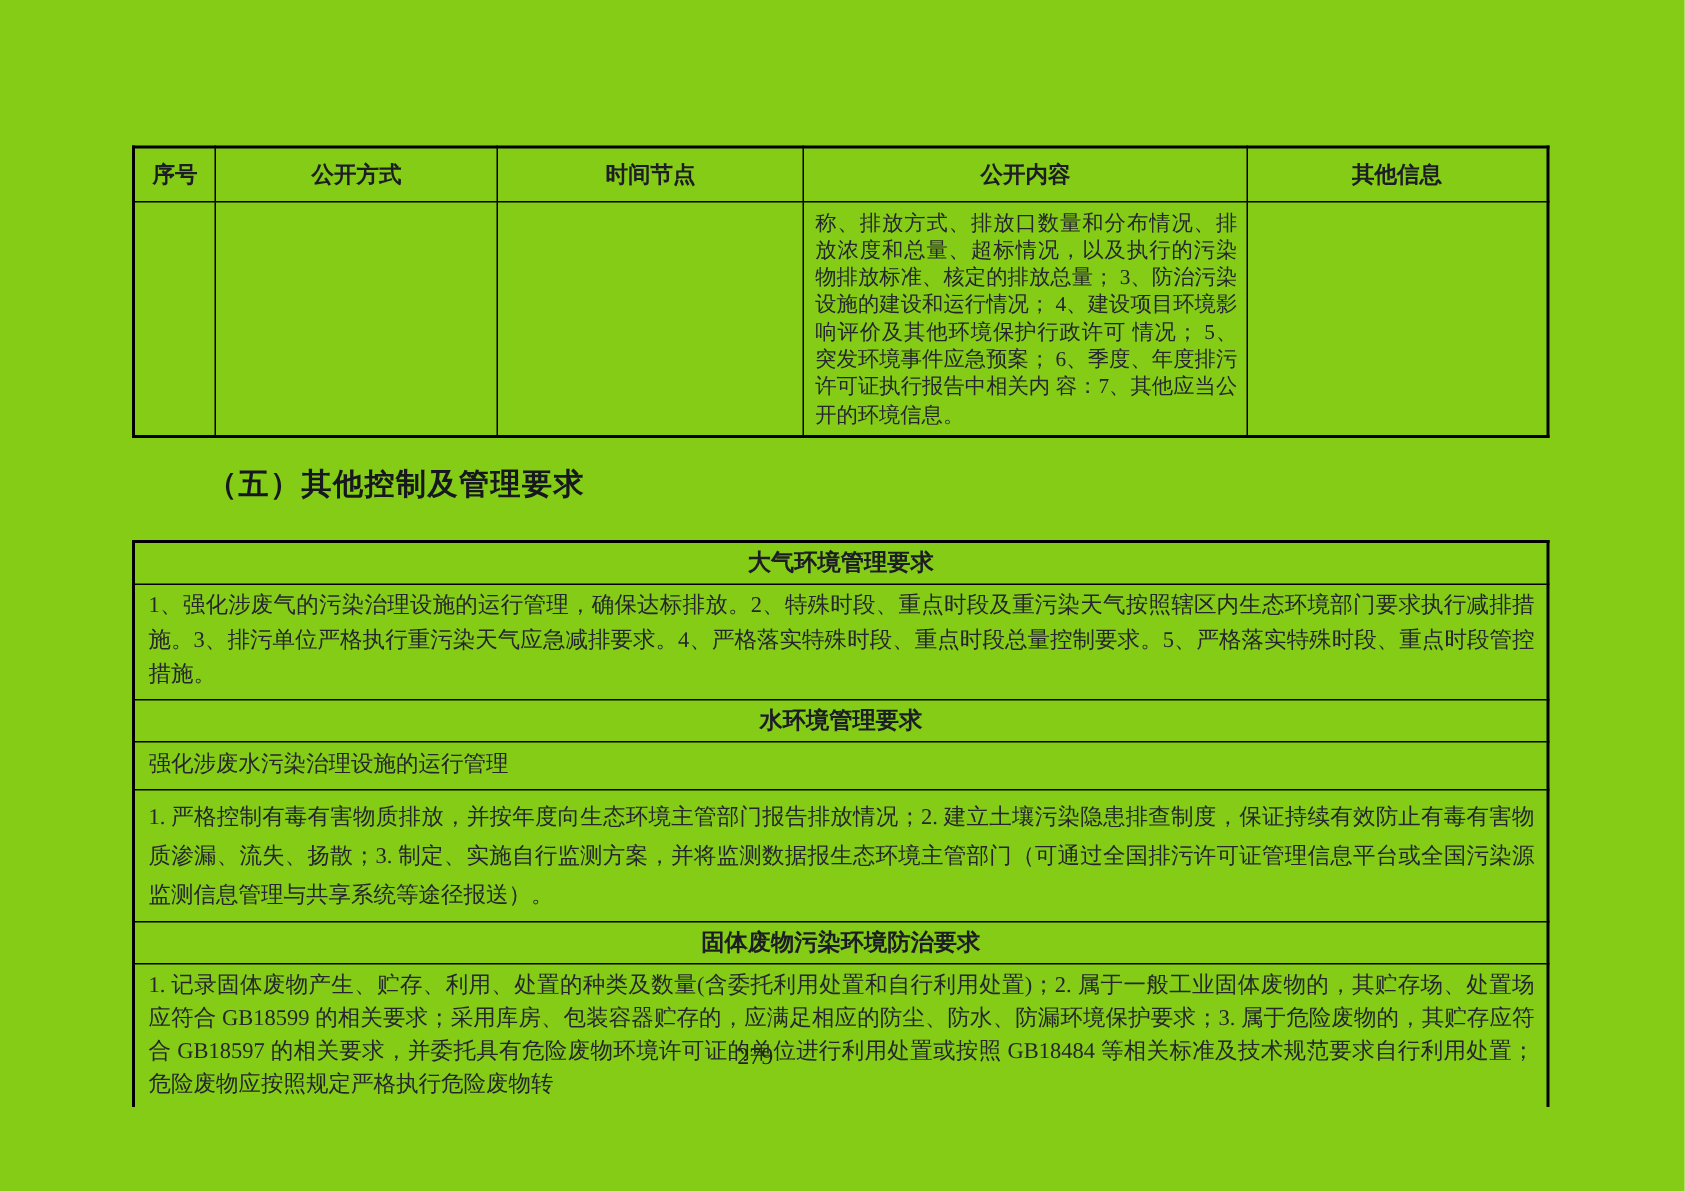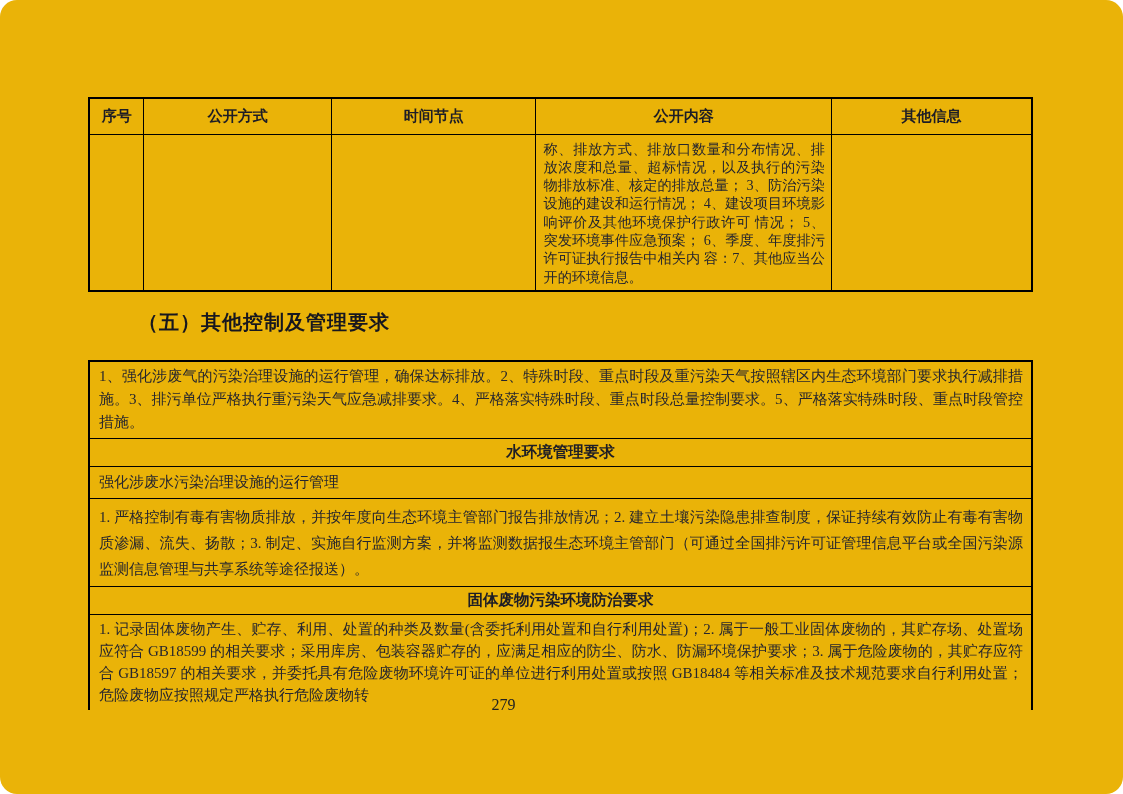--- a/index.html
+++ b/index.html
@@ -4,21 +4,21 @@
 <style>
   * { margin: 0; padding: 0; box-sizing: border-box; }
   html, body { background: #ffffff; }
   body {
     width: 1123px; height: 794px;
     font-family: "Liberation Serif", "DejaVu Serif", serif;
     color: #26262e;
     position: relative;
     overflow: hidden;
   }
-  .page { position: absolute; inset: 0; background: #eab308; border-radius: 17px; }
+  .page { position: absolute; inset: 0; background: #84cc16; }
 
   
   table { border-collapse: collapse; table-layout: fixed; }
   .t1 {
     position: absolute; left: 88px; top: 97px; width: 945px;
     border: 2px solid #000;
   }
   .t1 th, .t1 td { border: 1px solid #000; vertical-align: top; }
   .t1 th {
     height: 36px; text-align: center; vertical-align: middle;
@@ -95,20 +95,23 @@
         <td></td>
       </tr>
     </tbody>
   </table>
 
   <div class="sec-heading">（五）其他控制及管理要求</div>
 
   <table class="t2">
     <tbody>
       <tr>
+        <td class="sec-title">大气环境管理要求</td>
+      </tr>
+      <tr>
         <td class="sec-content">1、强化涉废气的污染治理设施的运行管理，确保达标排放。2、特殊时段、重点时段及重污染天气按照辖区内生态环境部门要求执行减排措施。3、排污单位严格执行重污染天气应急减排要求。4、严格落实特殊时段、重点时段总量控制要求。5、严格落实特殊时段、重点时段管控措施。</td>
       </tr>
       <tr>
         <td class="sec-title">水环境管理要求</td>
       </tr>
       <tr>
         <td class="sec-content single">强化涉废水污染治理设施的运行管理</td>
       </tr>
       <tr>
         <td class="sec-content" style="line-height:26px; padding-top:5px;margin-left:32px;">1.  严格控制有毒有害物质排放，并按年度向生态环境主管部门报告排放情况；2.  建立土壤污染隐患排查制度，保证持续有效防止有毒有害物质渗漏、流失、扬散；3.  制定、实施自行监测方案，并将监测数据报生态环境主管部门（可通过全国排污许可证管理信息平台或全国污染源监测信息管理与共享系统等途径报送）。</td>

